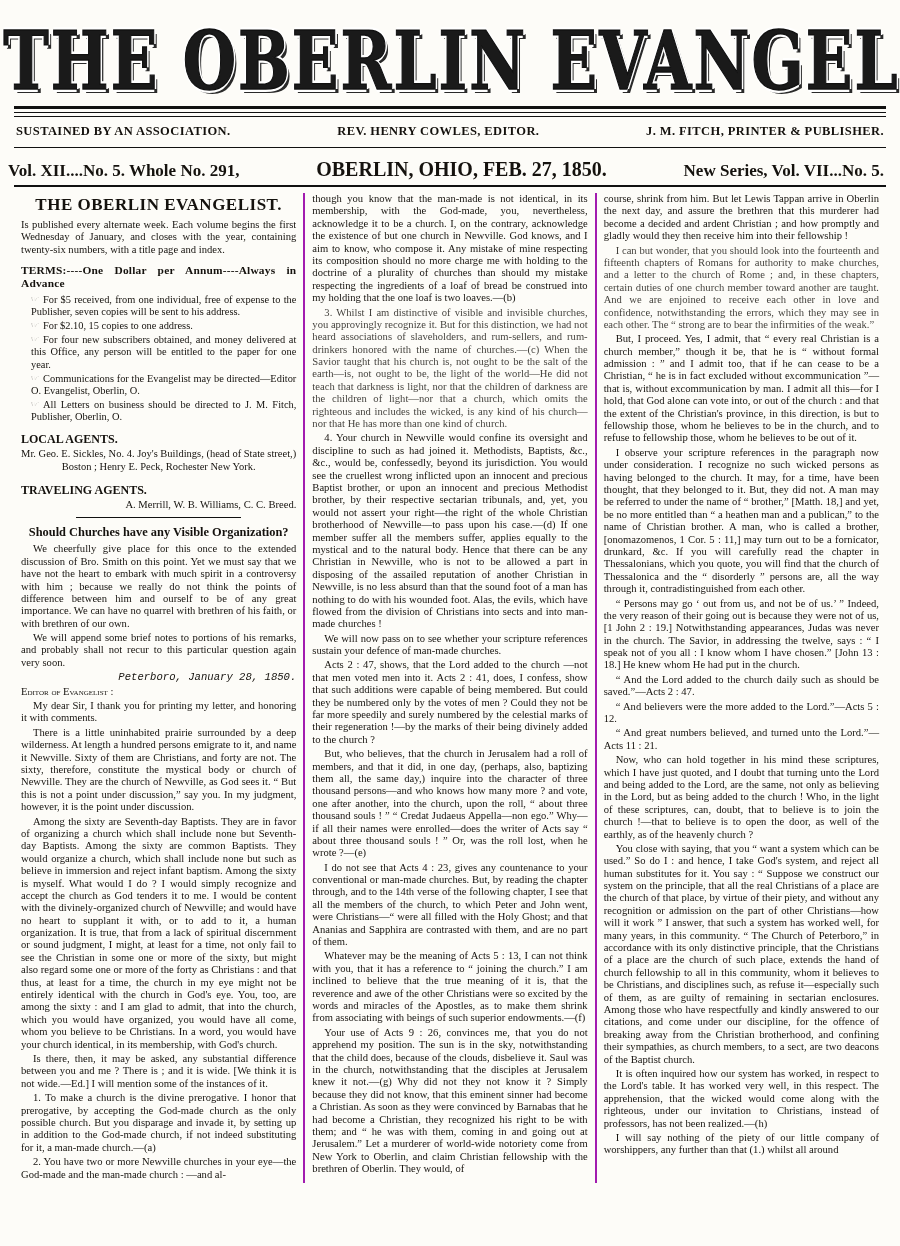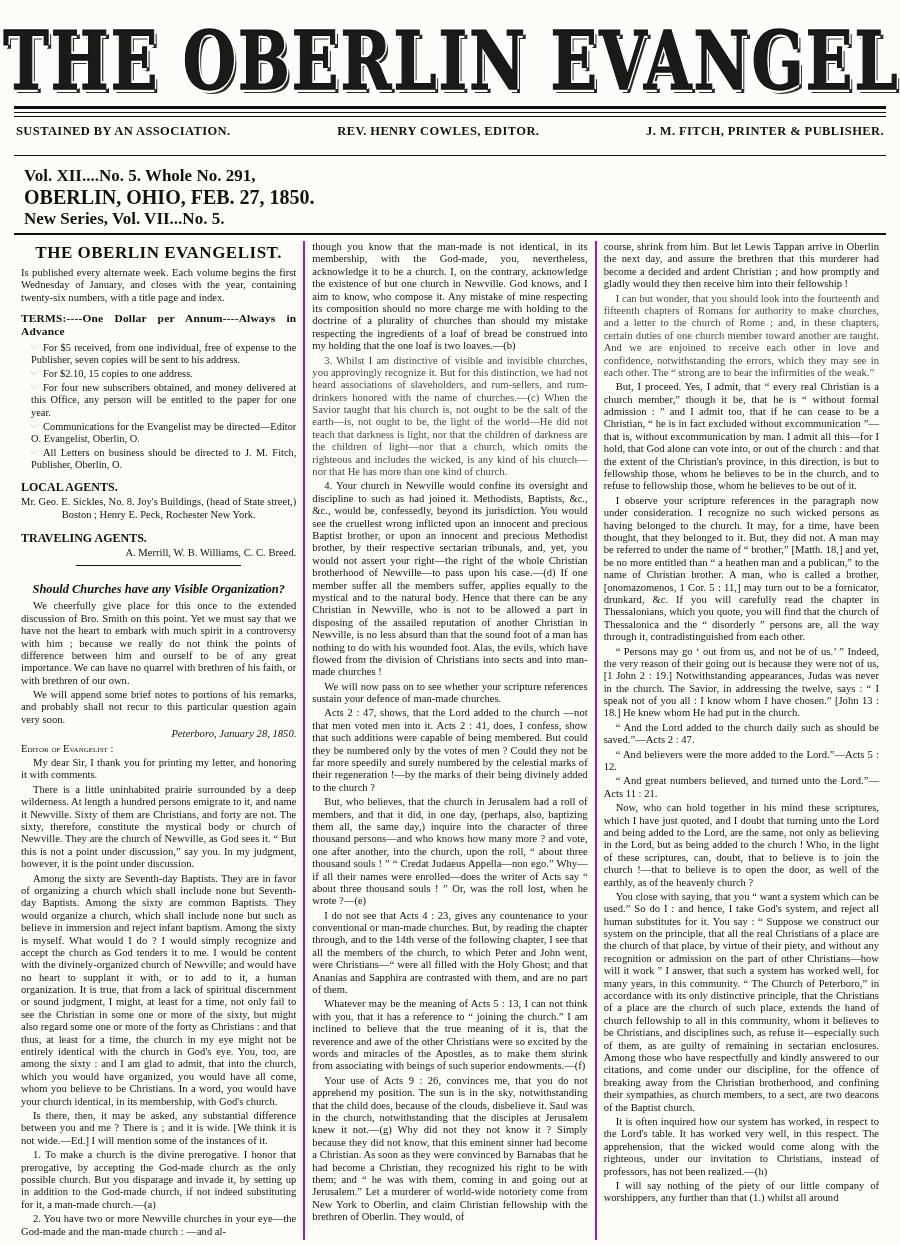--- a/index.html
+++ b/index.html
@@ -46,35 +46,34 @@
     margin:10px 14px 0 14px;
   }
   .rule-thin{
     border-top:1px solid #111;
     margin:3px 14px 0 14px;
   }
   .credits{
     display:flex;
     justify-content:space-between;
     align-items:baseline;
-    margin:7px 16px 16px 16px;
+    margin:7px 16px 8px 16px;
     font-family:"Liberation Serif", serif;
     font-weight:bold;
     font-size:12.5px;
     letter-spacing:.4px;
   }
   .volline{
     display:flex;
     justify-content:space-between;
     align-items:baseline;
-    margin:10px 16px 4px 24px;
+    margin:10px 16px 4px 8px;
     font-family:"Liberation Serif", serif;
     font-weight:bold;
     font-size:17px;
-    flex-direction:column;
   }
   .volline .mid{font-size:20px;}
   
   .columns{
     display:flex;
     margin:0 14px;
     border-top:2px solid #111;
     padding-top:6px;
   }
   .col{
@@ -99,23 +98,22 @@
   .section-title{
     text-align:left;
     font-weight:bold;
     font-size:12px;
     margin:9px 0 2px 0;
   }
   .article-title{
     text-align:center;
     font-weight:bold;
     font-size:12.4px;
-    margin:16px 0 4px 0;
+    margin:7px 0 4px 0;
     line-height:1.15;
-    font-style:italic;
   }
   .terms{
     font-weight:bold;
     font-size:11.4px;
     margin:8px 0 3px 0;
     letter-spacing:.2px;
     font-family:Liberation Serif, serif;
   }
   .note{
     font-size:10.4px;
@@ -134,20 +132,21 @@
     width:60%;
     margin:6px auto;
     border-top:1px solid #111;
   }
   .signature{
     text-align:right;
     font-style:italic;
     margin:3px 0 4px 0;
     text-indent:0;
     font-size:10.6px;
+    font-family:Liberation Mono, monospace;
   }
   .small-caps{font-variant:small-caps;}
   .center{text-align:right;}
   .agents{
     text-align:center;
     font-size:10.5px;
     line-height:1.2;
   }
   .smudge{
     opacity:.82;
@@ -185,21 +184,21 @@
       <p class="noindent">Is published every alternate week.  Each volume begins the first Wednesday of January, and closes with the year, containing twenty-six numbers, with a title page and index.</p>
       <div class="terms">TERMS:----One Dollar per Annum----Always in Advance</div>
 
       <p class="note"><span class="hand">☞</span><span>For $5 received, from one individual, free of expense to the Publisher, seven copies will be sent to his address.</span></p>
       <p class="note"><span class="hand">☞</span><span>For $2.10, 15 copies to one address.</span></p>
       <p class="note"><span class="hand">☞</span><span>For four new subscribers obtained, and money delivered at this Office, any person will be entitled to the paper for one year.</span></p>
       <p class="note"><span class="hand">☞</span><span>Communications for the Evangelist may be directed—Editor O. Evangelist, Oberlin, O.</span></p>
       <p class="note"><span class="hand">☞</span><span>All Letters on business should be directed to J. M. Fitch, Publisher, Oberlin, O.</span></p>
 
       <div class="section-title">LOCAL AGENTS.</div>
-      <p class="noindent agents">Mr. Geo. E. Sickles, No. 8. Joy's Buildings, (head of State street,) Boston ; Henry E. Peck, Rochester  New  York.</p>
+      <p class="noindent agents">Mr. Geo. E. Sickles, No. 4. Joy's Buildings, (head of State street,) Boston ; Henry E. Peck, Rochester  New  York.</p>
 
       <div class="section-title">TRAVELING AGENTS.</div>
       <p class="noindent center">A. Merrill, W. B. Williams, C. C. Breed.</p>
 
       <div class="hr-short"></div>
 
       <div class="article-title">Should Churches have any Visible Organization?</div>
 
       <p>We cheerfully give place for this once to the extended discussion of Bro. Smith on this point.   Yet we must say that we have not the heart to embark with much spirit in a controversy with him ; because we really do not think the points of difference between him and ourself to be of any great importance.   We can have no quarrel with brethren of his faith, or with brethren of our own.</p>
       <p>We will append some brief notes to portions of his remarks, and probably shall not recur to this particular question again very soon.</p>

